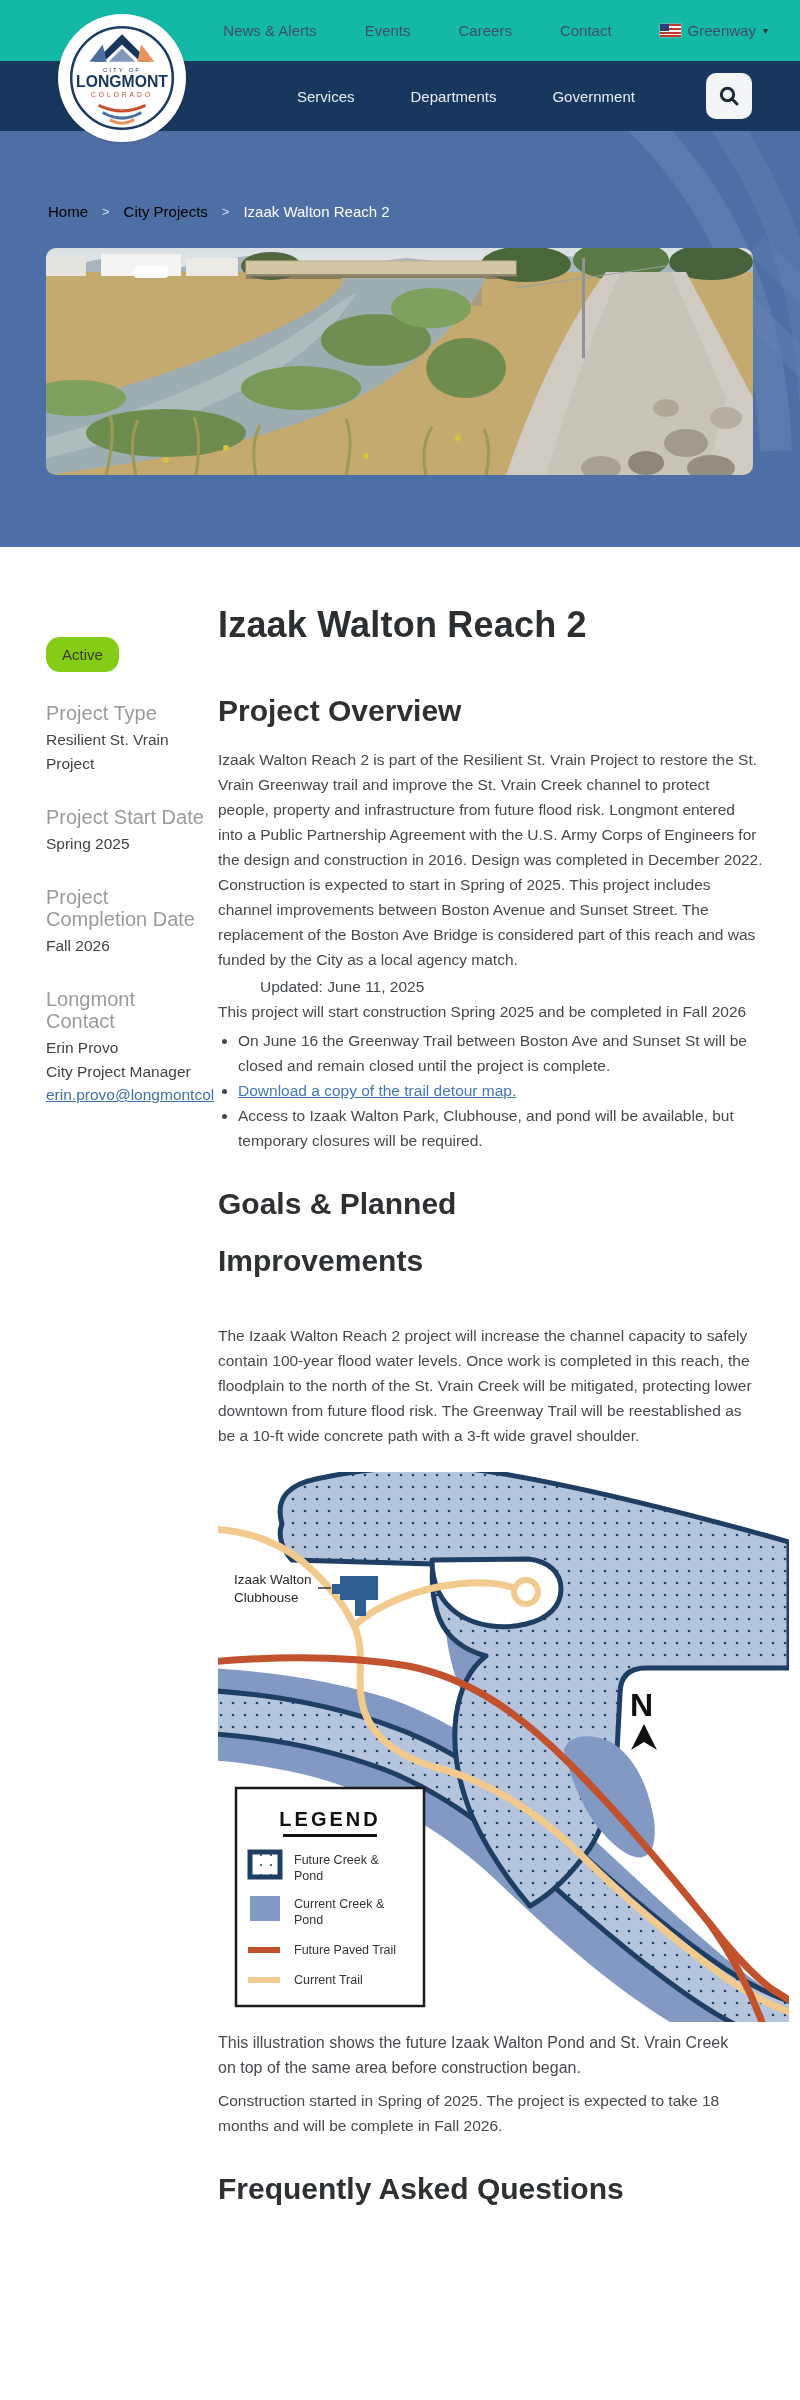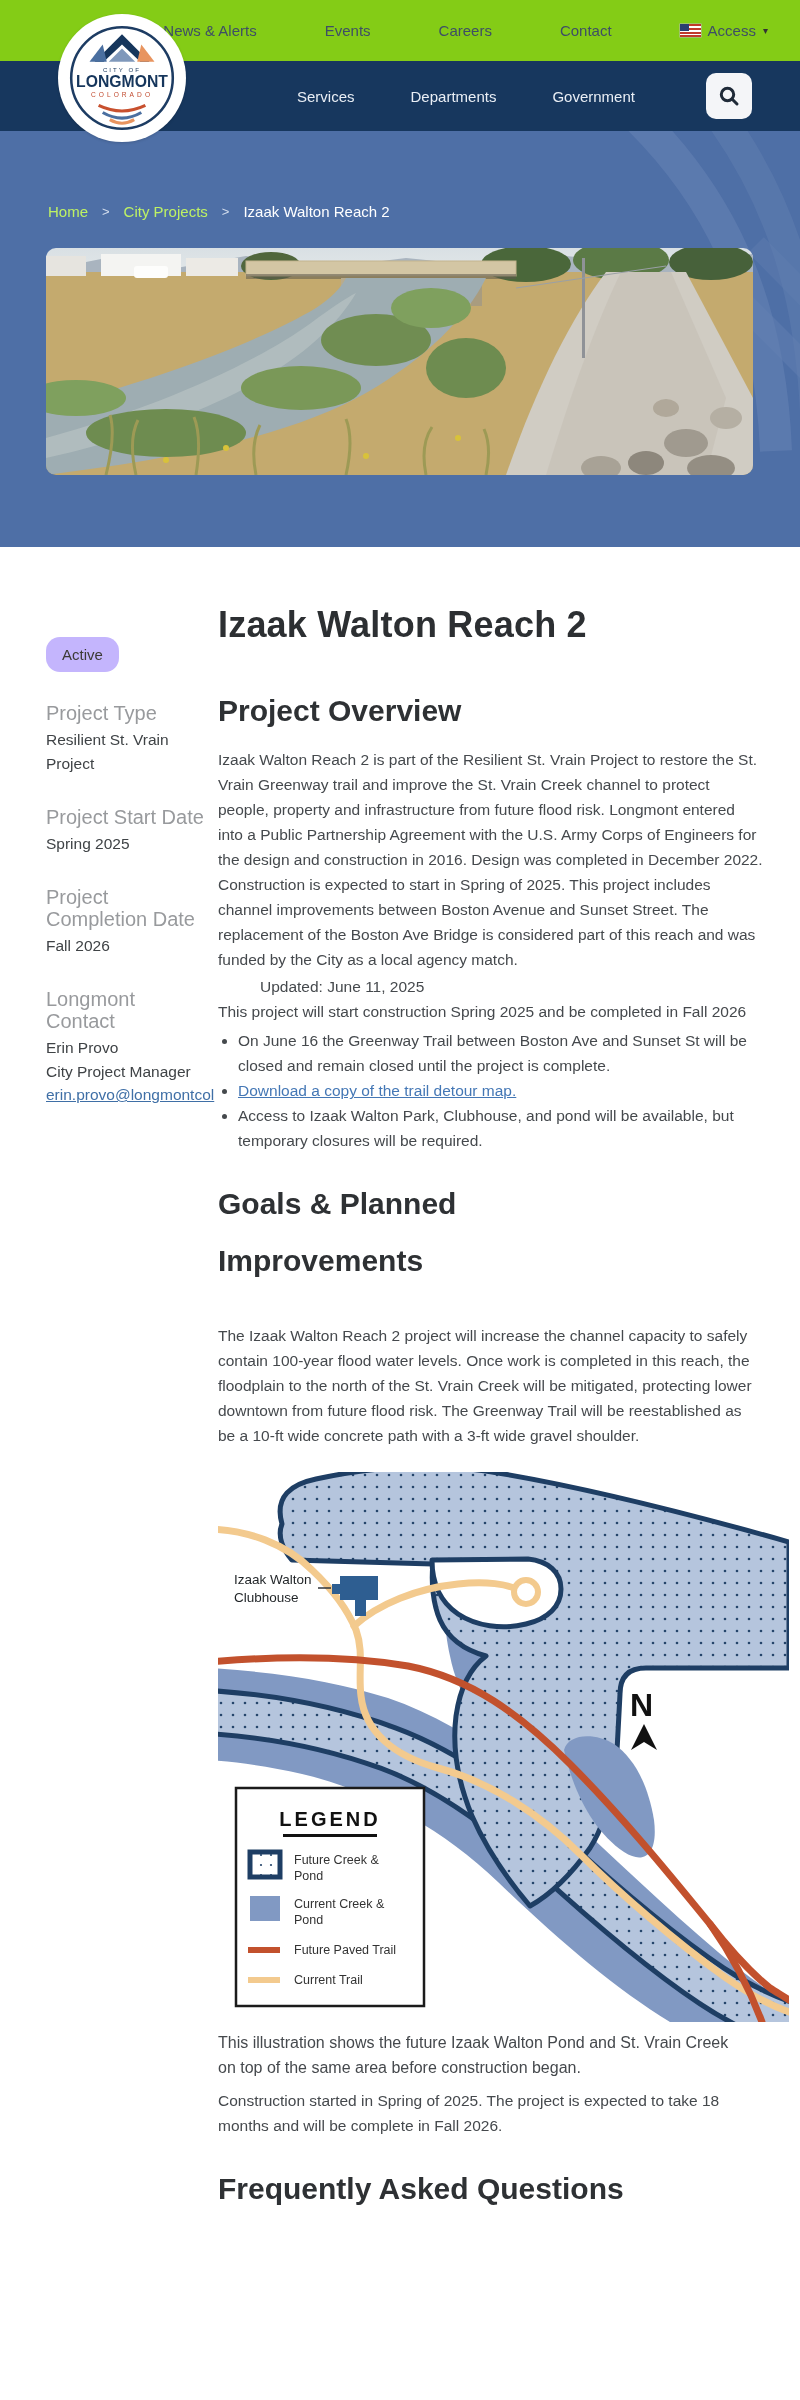--- a/index.html
+++ b/index.html
@@ -3,22 +3,22 @@
 <meta charset="utf-8">
 <style>
   * { margin:0; padding:0; box-sizing:border-box; }
   html,body { width:800px; }
   body {
     height:2400px; overflow:hidden; background:#fff;
     font-family:"Liberation Sans", sans-serif; color:#46494d;
     position:relative;
   }
   
-  .topbar { height:61px; background:#84cc16; display:flex; align-items:center;
-            justify-content:flex-end; padding-right:32px; gap:68px; position:relative; z-index:3;}
+  .topbar { height:61px; background:#14b8a6; display:flex; align-items:center;
+            justify-content:flex-end; padding-right:32px; gap:48px; position:relative; z-index:3;}
   .topbar a { color:#3e4e66; text-decoration:none; font-size:15px; cursor:pointer;}
   .lang { display:flex; align-items:center; gap:7px; color:#3e4e66; font-size:15px; cursor:pointer;}
   .flag { width:21px; height:13px; position:relative; background:repeating-linear-gradient(#c0392b 0 1.9px,#fff 1.9px 3.8px); box-shadow:0 0 0 0.5px #bbb;}
   .flag::before { content:""; position:absolute; left:0; top:0; width:9px; height:7px; background:#2c3e70;}
   .caret { font-size:10px; color:#333; }
   
   .navbar { height:70px; background:#17375e; display:flex; align-items:center;
             padding-left:297px; gap:56px; position:relative; z-index:3;}
   .navbar a { color:#e9eef5; font-size:15px; text-decoration:none; cursor:pointer;}
   .search-btn { position:absolute; right:48px; top:12px; width:46px; height:46px;
@@ -26,28 +26,28 @@
             display:flex; align-items:center; justify-content:center;}
   
   .logo { position:absolute; left:58px; top:14px; width:128px; height:128px; z-index:6;
           background:#fff; border-radius:50%; display:flex; align-items:center; justify-content:center;
           box-shadow:0 1px 3px rgba(0,0,0,.15); cursor:pointer;}
   
   .band { height:416px; background:#4e6fa6; position:relative; z-index:1; overflow:hidden;}
   .band-decor { position:absolute; right:0; top:0; z-index:0; }
   .breadcrumb { position:relative; z-index:2; padding:72px 0 0 48px; color:#fff; font-size:15px;
                 display:flex; gap:14px; align-items:center;}
-  .breadcrumb a { color:#bef264; text-decoration:none; cursor:pointer;}
+  .breadcrumb a { color:#000000; text-decoration:none; cursor:pointer;}
   .breadcrumb .sep { color:#d4deee; font-size:13px; }
   .photo { position:relative; z-index:2; margin:28px 0 0 46px; width:707px; height:227px;
            border-radius:10px; overflow:hidden; }
   
   .content { display:flex; padding:56px 0 0 46px; }
   .sidebar { width:172px; flex:none; }
-  .badge { display:inline-block; margin-top:34px; background:#c4b5fd; color:#3c3a36;
+  .badge { display:inline-block; margin-top:34px; background:#84cc16; color:#3c3a36;
            font-size:15px; padding:9px 16px; border-radius:14px; }
   .meta-group { margin-top:30px; }
   .meta-label { color:#989a9d; font-size:20px; line-height:22px; max-width:160px;}
   .meta-value { color:#3f4346; font-size:15.5px; line-height:24px; margin-top:4px; max-width:160px;}
   .email { display:block; width:178px; overflow:hidden; white-space:nowrap;
            color:#3f6fa6; font-size:15.5px; text-decoration:underline; margin-top:2px; cursor:pointer;}
   .main { width:571px; }
   .main h1 { font-size:36px; line-height:1.2; color:#2c2f32; font-weight:700; letter-spacing:.2px;}
   .main h2 { font-size:30px; line-height:1.9; color:#2e3134; font-weight:600; margin-top:22px;}
   .main h2.overview-h { margin-top:36px; }
@@ -67,21 +67,21 @@
 </head>
 <body>
 
 <div class="topbar">
   <a>News &amp; Alerts</a>
   <a>Events</a>
   <a>Careers</a>
   <a>Contact</a>
   <div class="lang">
     <span class="flag"></span>
-    <span>Access</span>
+    <span>Greenway</span>
     <span class="caret">▾</span>
   </div>
 </div>
 
 <div class="navbar">
   <a>Services</a>
   <a>Departments</a>
   <a>Government</a>
   <button class="search-btn">
     <svg width="22" height="22" viewBox="0 0 22 22">

